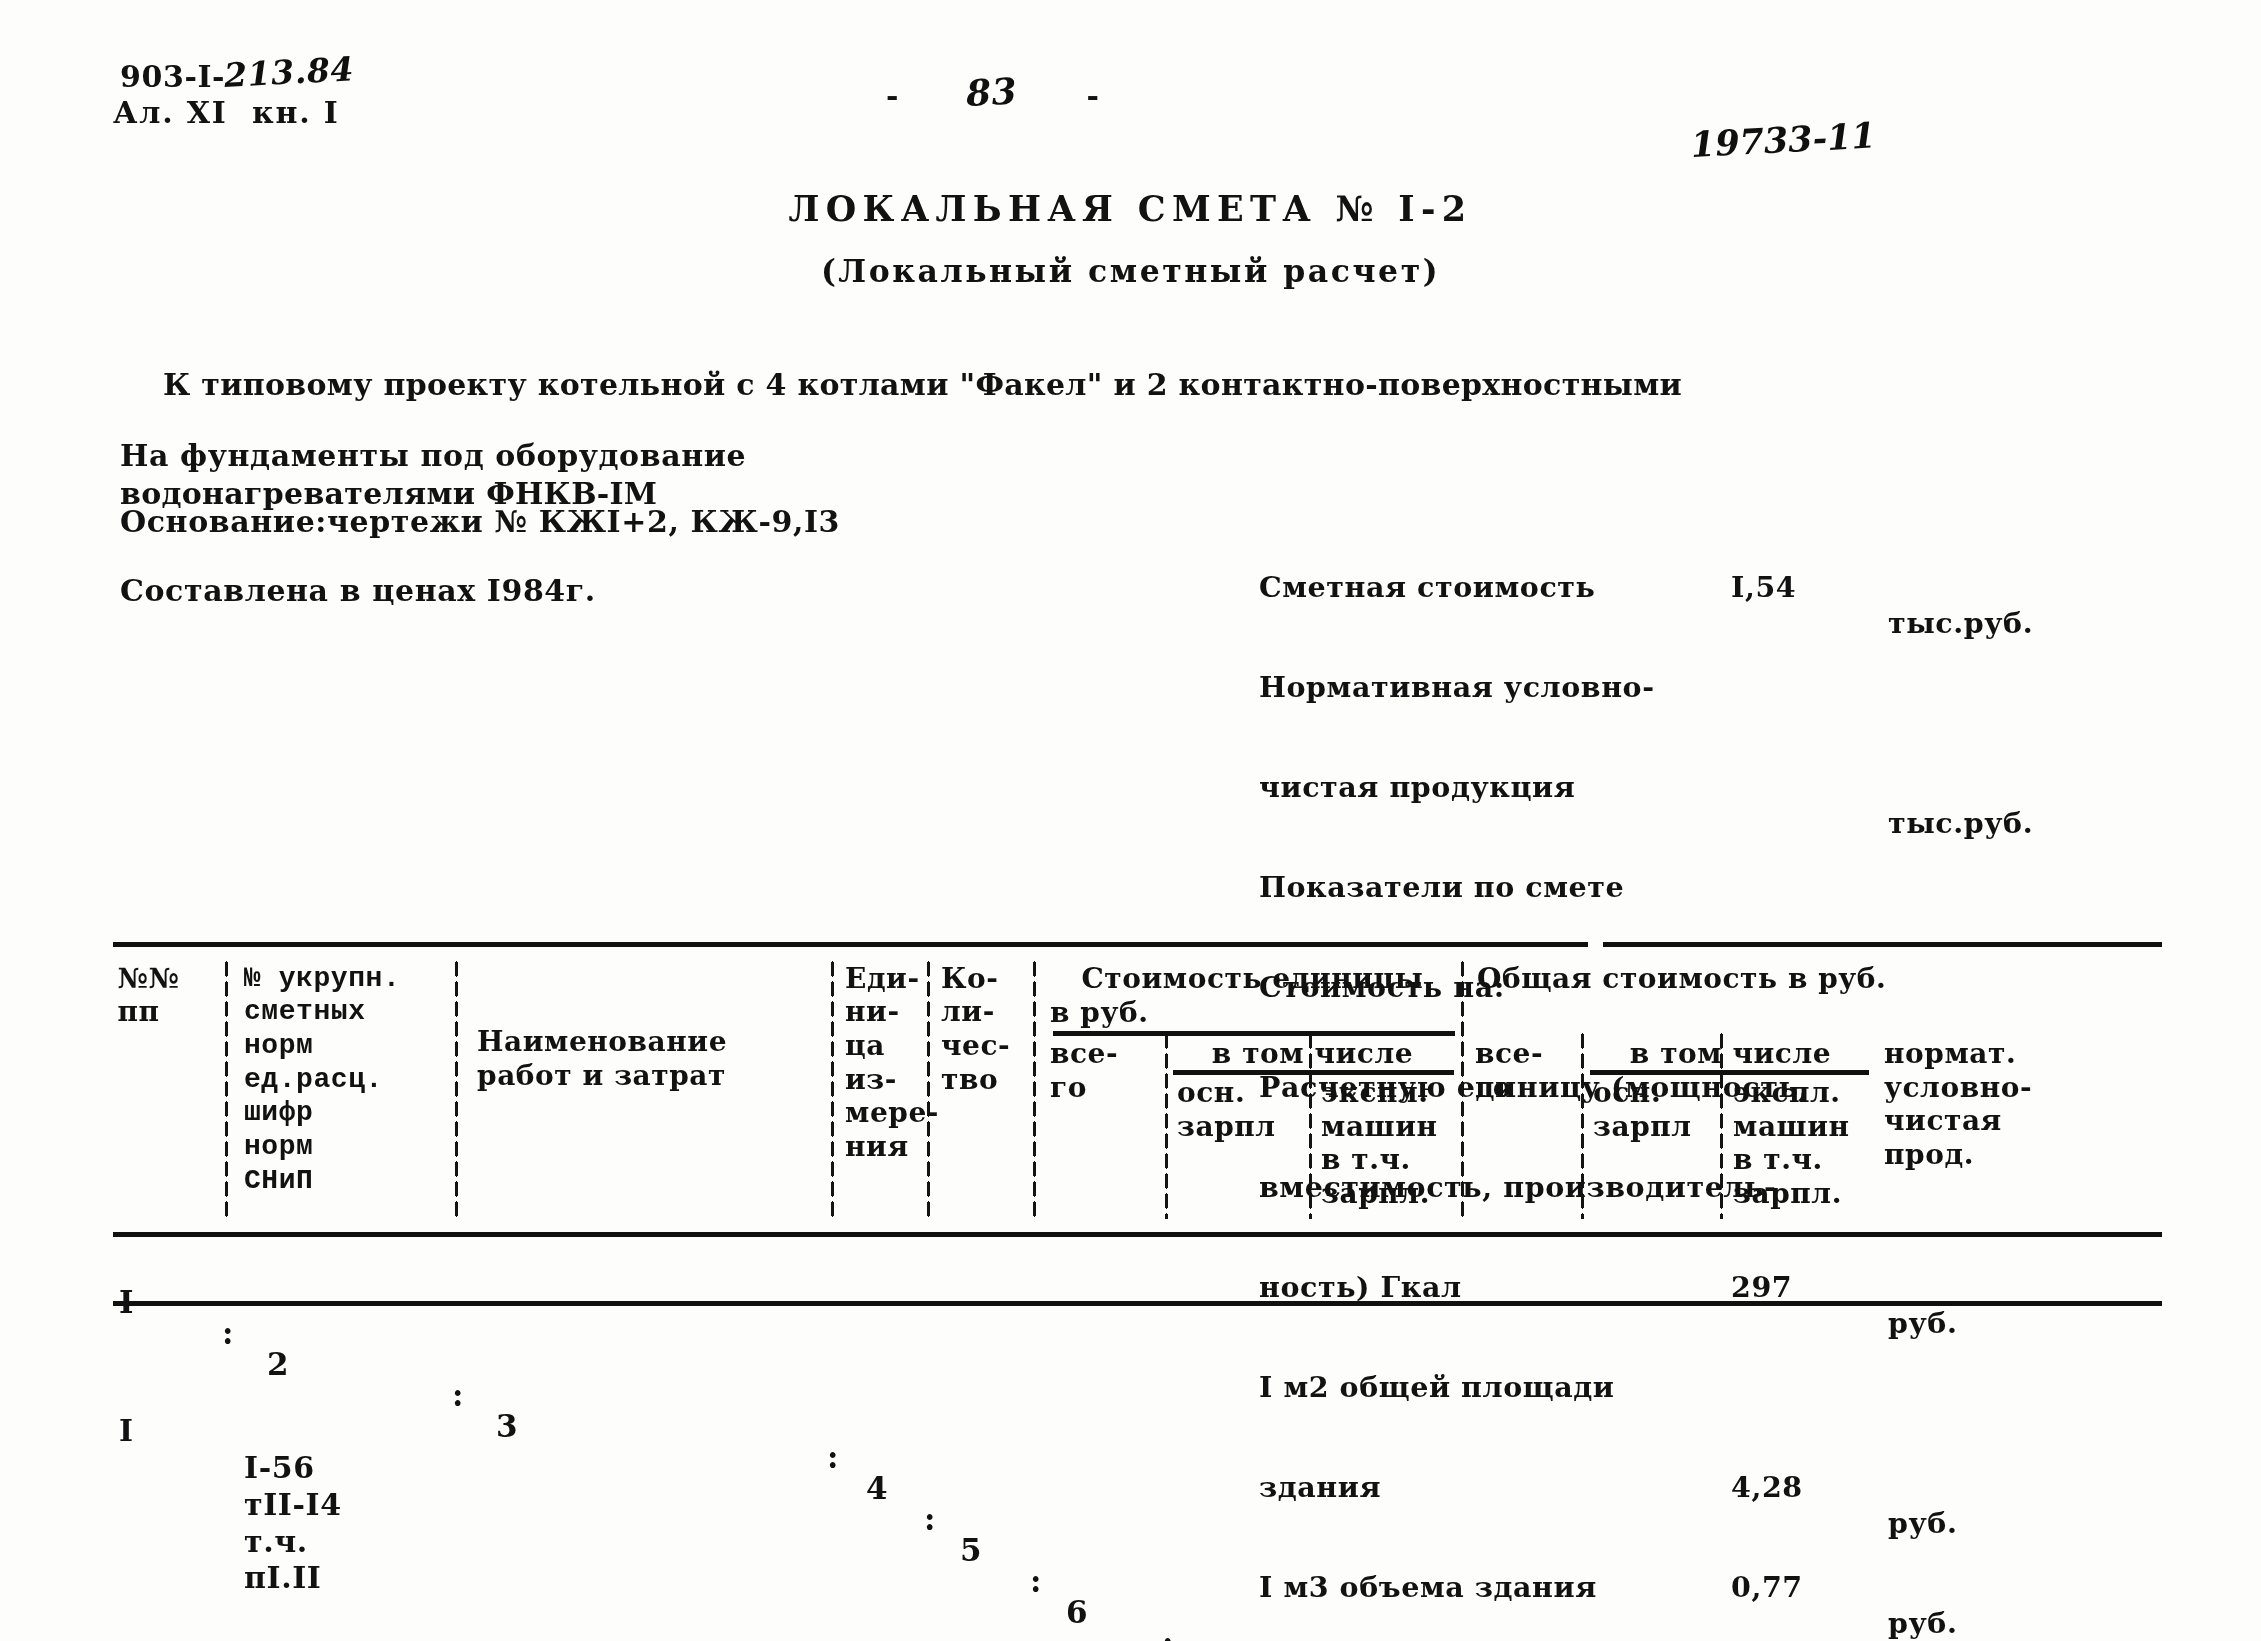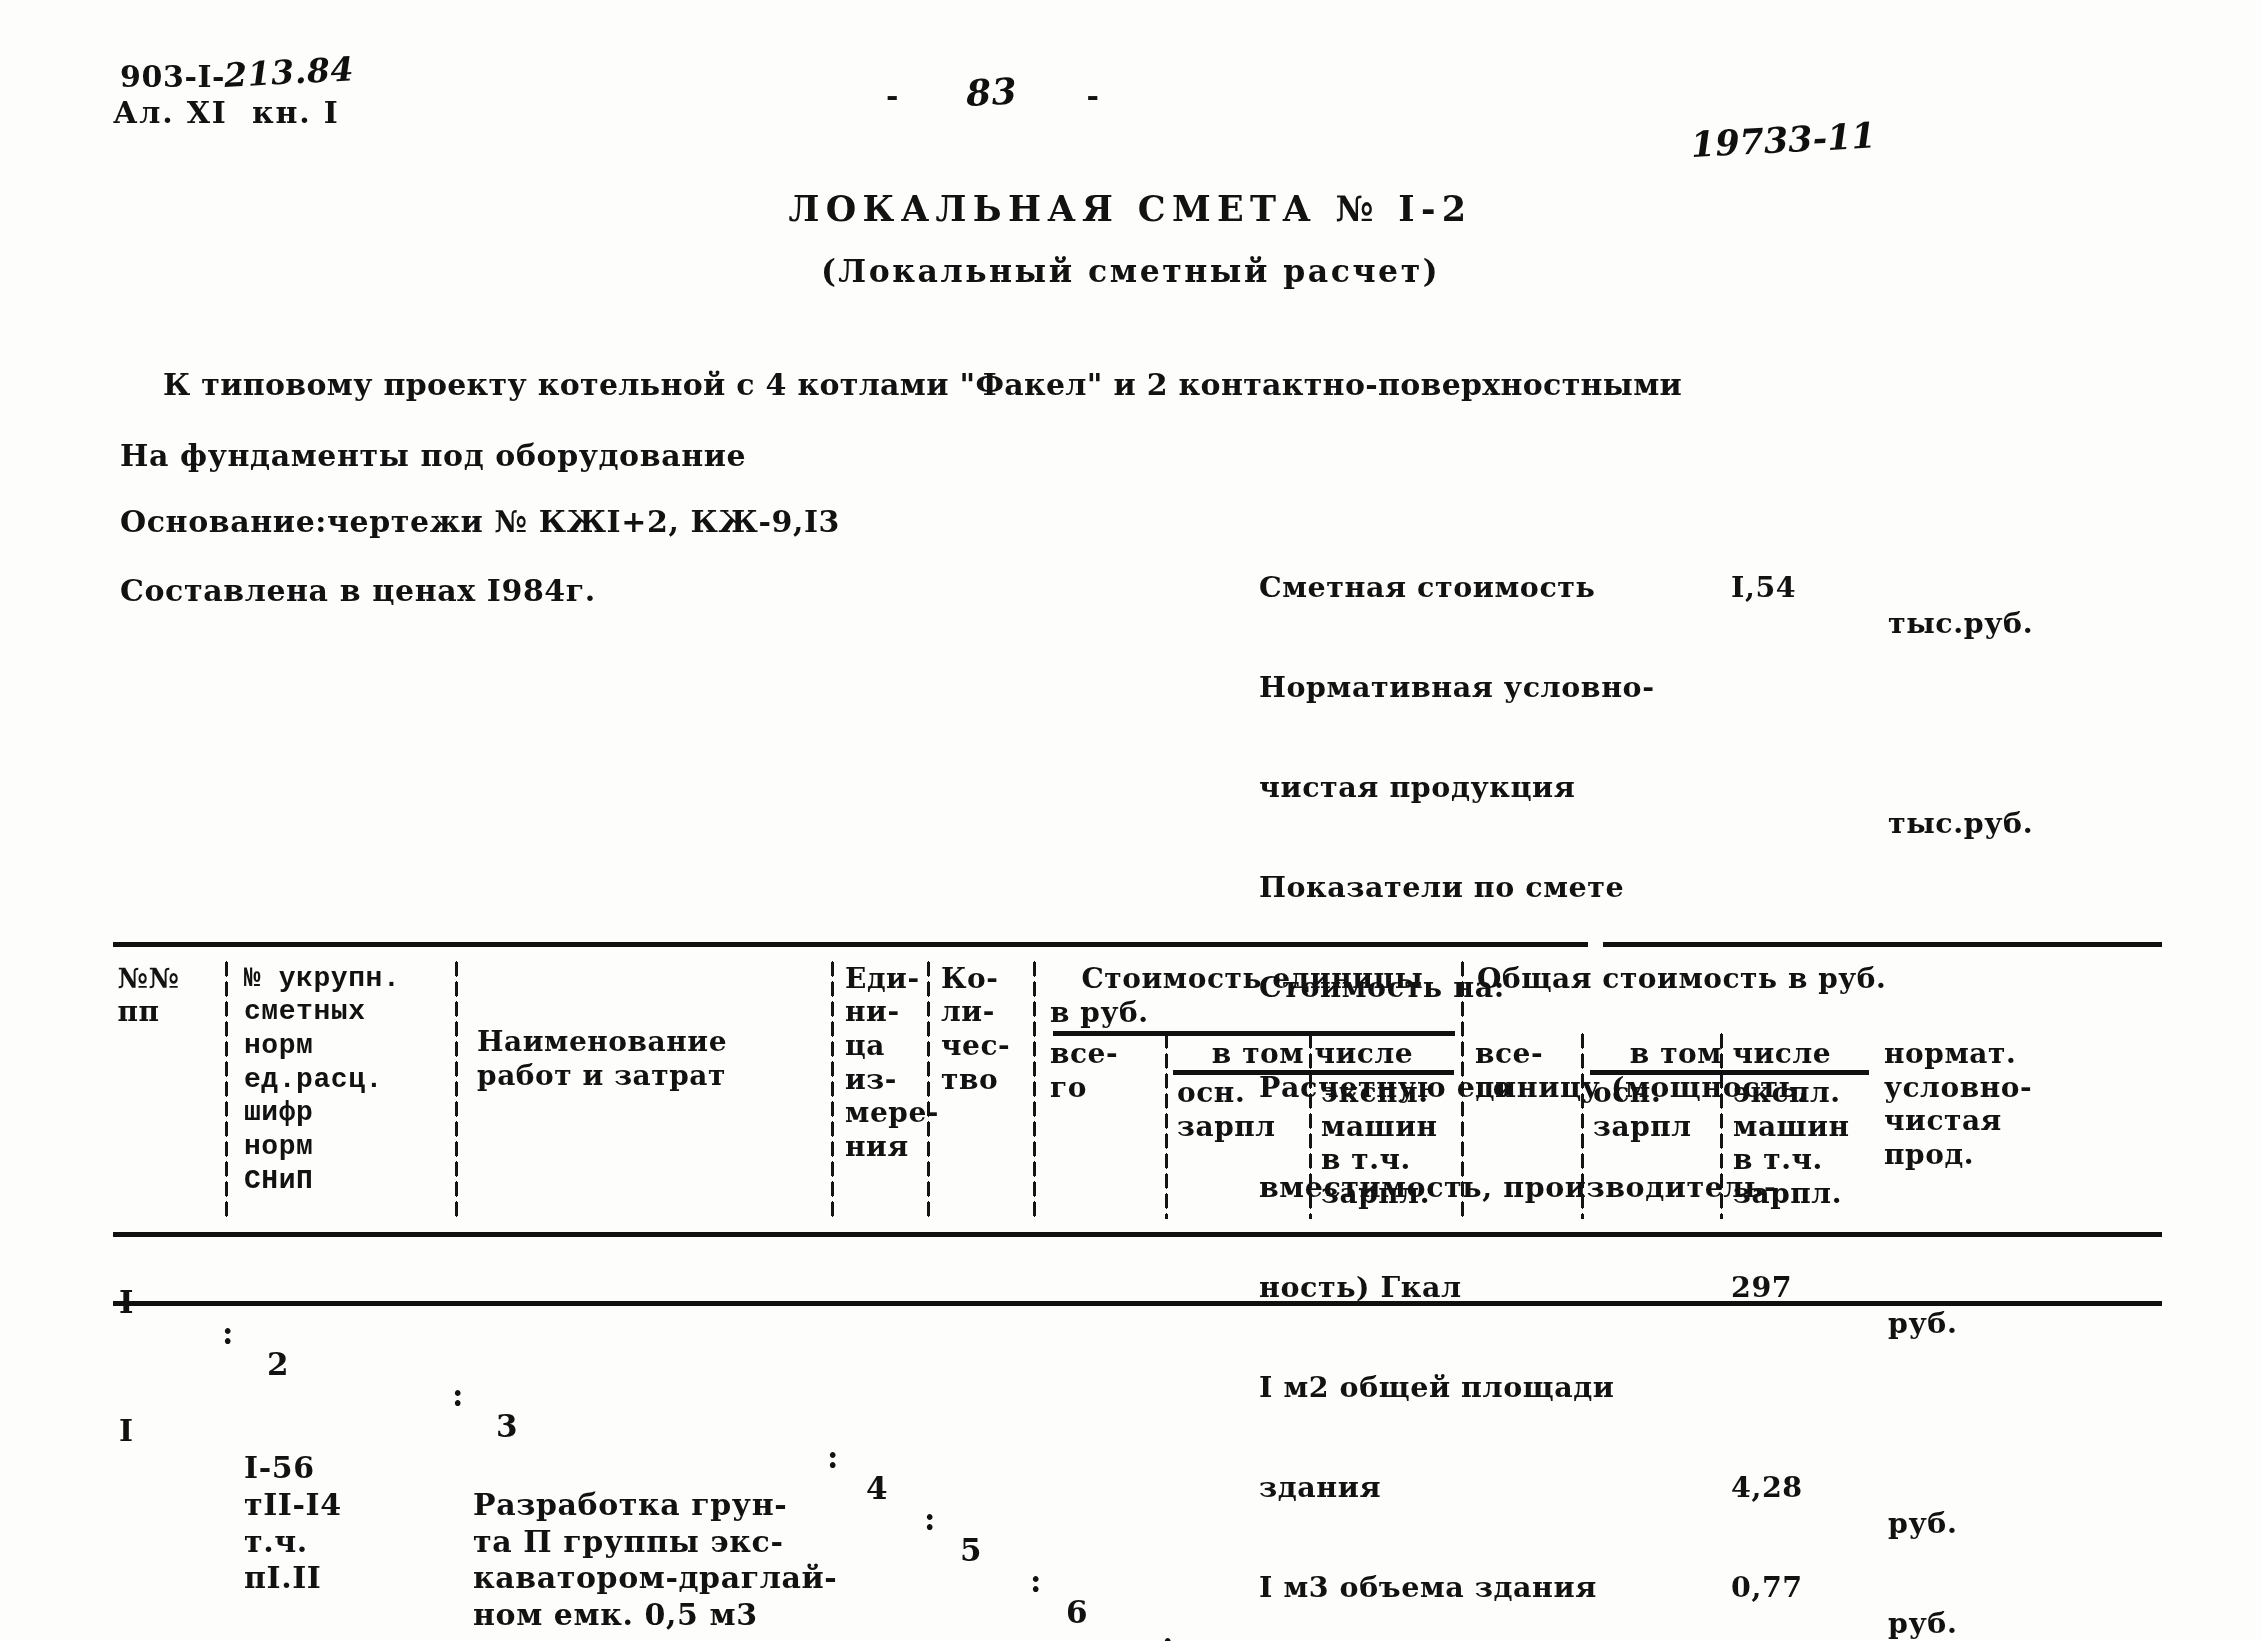--- a/index.html
+++ b/index.html
@@ -120,20 +120,21 @@
 
   <div class="abs tw" id="pagenum-wrap"><span id="pagenum-dash-l">-</span><span style="display:inline-block;width:68px;"></span><span id="pagenum-value" class="hand">83</span><span style="display:inline-block;width:68px;"></span><span id="pagenum-dash-r">-</span></div>
 
   <div class="abs hand" id="archive-code">19733-11</div>
 
   <div class="abs tw" id="doc-title">ЛОКАЛЬНАЯ СМЕТА № I-2</div>
   <div class="abs tw" id="doc-subtitle">(Локальный сметный расчет)</div>
 
   <div class="abs tw" id="intro">
     <span>К типовому проекту котельной с 4 котлами "Факел" и 2 контактно-поверхностными</span><br>
+    <span class="l2">водонагревателями ФНКВ-IМ</span>
   </div>
 
   <div class="abs tw" id="purpose">На фундаменты под оборудование</div>
   <div class="abs tw" id="basis">Основание:чертежи № КЖI+2, КЖ-9,I3</div>
   <div class="abs tw" id="prices">Составлена в ценах I984г.</div>
 
   <div class="abs tw" id="summary">
     <div class="sum-row">
       <span class="sum-label">Сметная стоимость</span>
       <span class="sum-val">I,54</span>
@@ -289,24 +290,20 @@
     </div>
 
     <div class="rule" style="top:359px; width:2049px;"></div>
 
     <div id="datarow" class="tw" style="left:0px; top:434px; width:2049px;">
       <span class="dcell" style="left:6px;">I</span>
       <span class="dcell" style="left:131px;">I-56
 тII-I4
 т.ч.
 пI.II</span>
-      <span class="dcell" style="left:360px;">Разработка грун-
-та П группы экс-
-каватором-драглай-
-ном емк. 0,5 м3</span>
       <span class="dcell" style="left:732px;"></span>
       <span class="dcell" style="left:828px;"></span>
       <span class="dcell" style="left:937px;"></span>
       <span class="dcell" style="left:1064px;"></span>
       <span class="dcell" style="left:1208px;"></span>
       <span class="dcell" style="left:1362px;"></span>
       <span class="dcell" style="left:1480px;"></span>
       <span class="dcell" style="left:1620px;"></span>
       <span class="dcell" style="left:1771px;"></span>
     </div>

